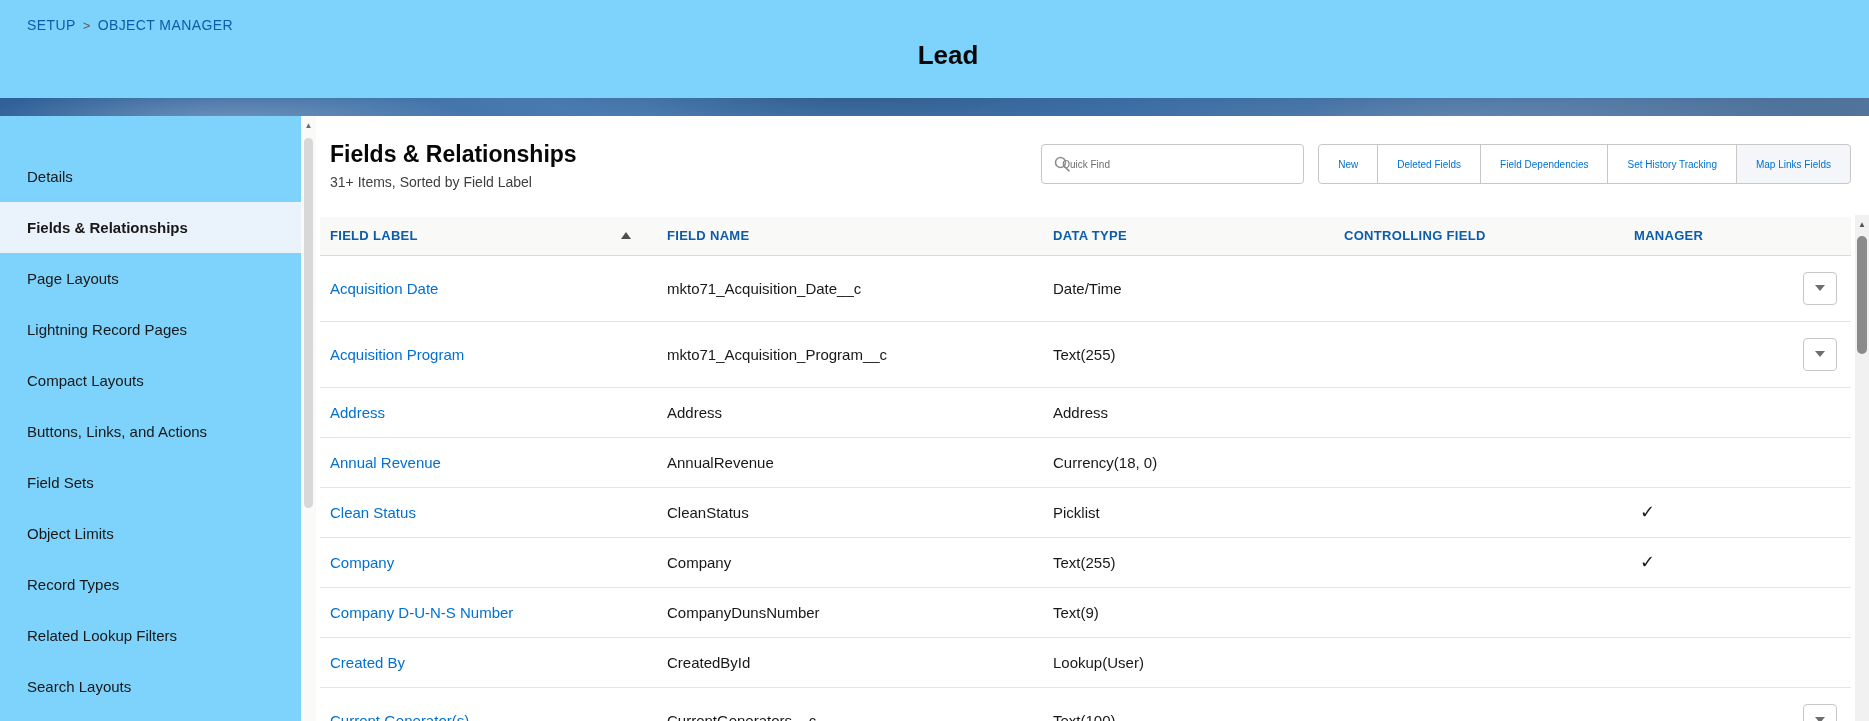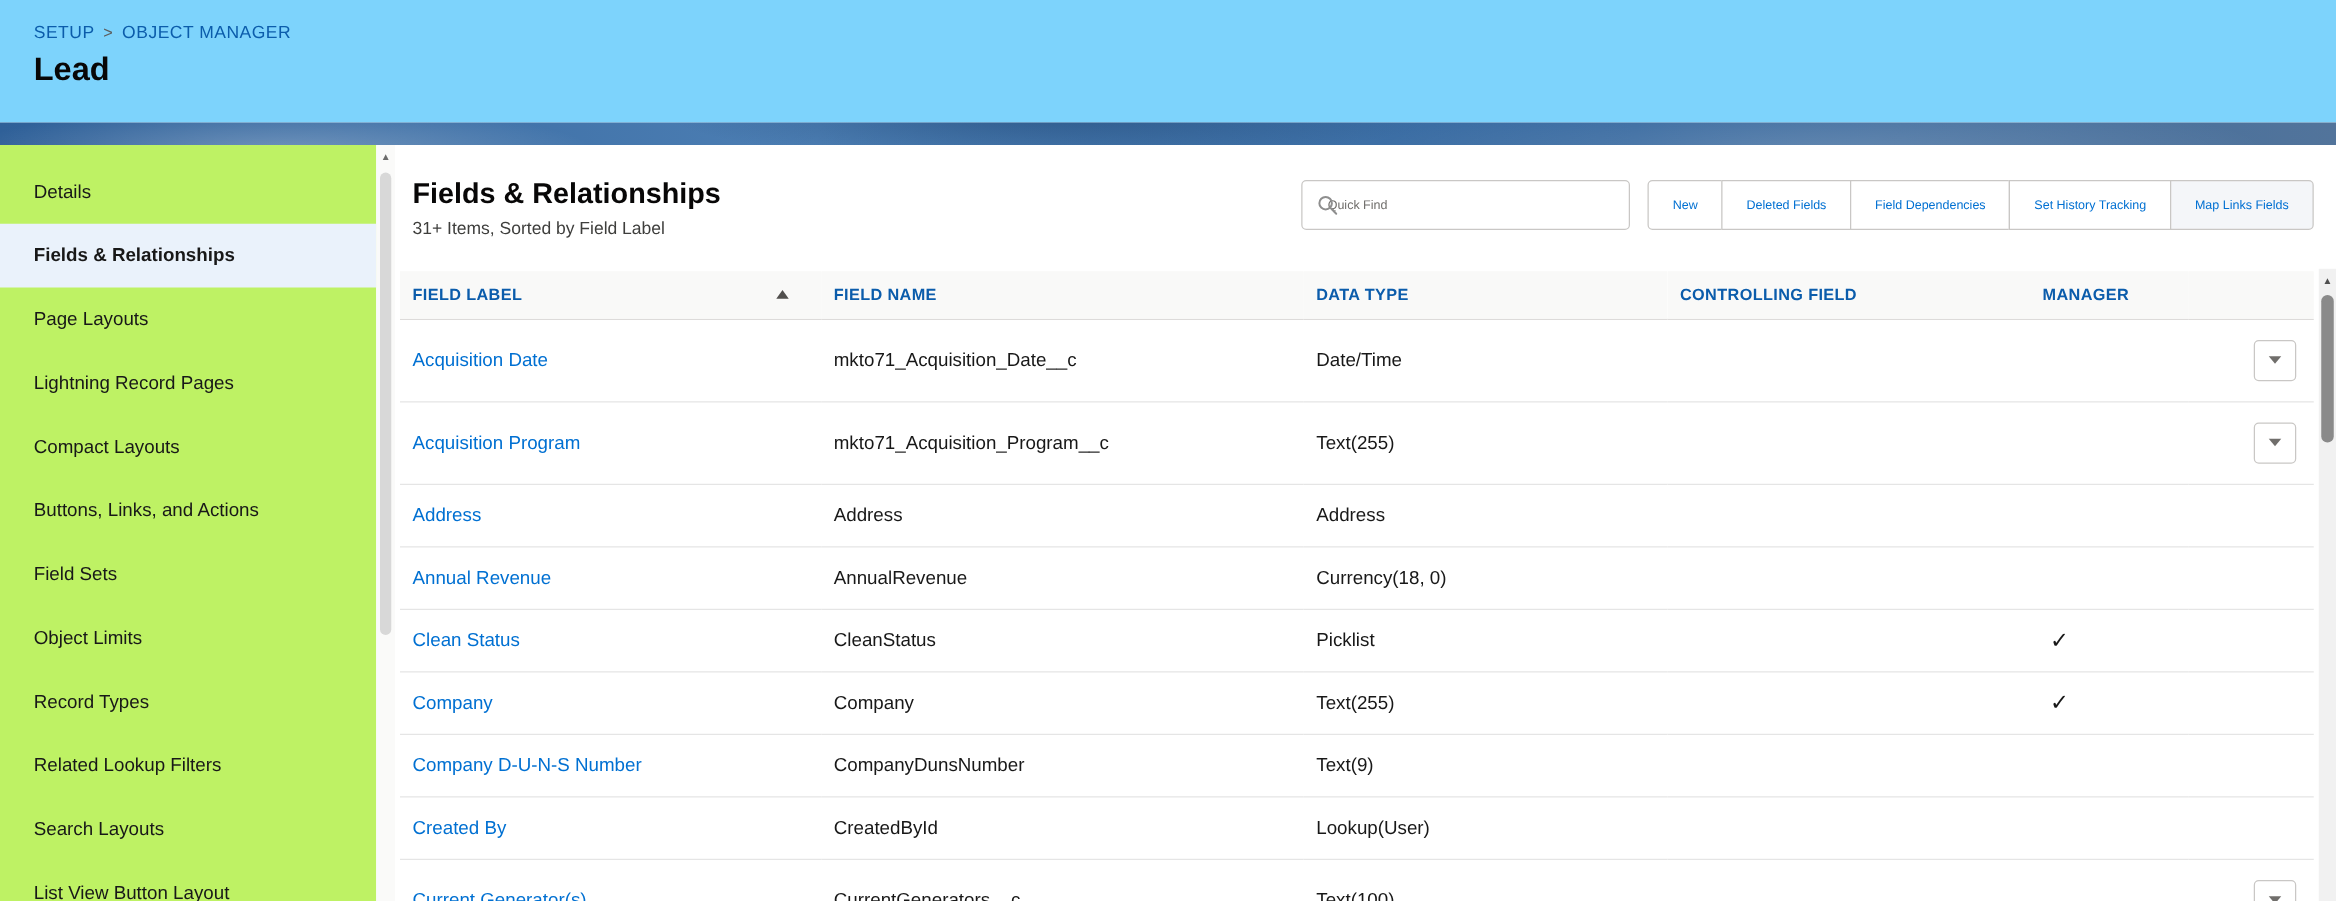--- a/index.html
+++ b/index.html
@@ -7,36 +7,36 @@
   html, body { width:1869px; height:721px; overflow:hidden; }
   body { font-family:"Liberation Sans","DejaVu Sans",sans-serif; background:#ffffff; color:#181818; }
 
   .screen { position:relative; width:1869px; height:721px; background:#fff; }
 
   
   .setup-header { height:98px; background:#7dd3fc; padding:17px 0 0 27px; }
   .breadcrumb { font-size:14px; letter-spacing:0.4px; }
   .breadcrumb a { color:#0b5cab; text-decoration:none; cursor:pointer; }
   .breadcrumb .sep { color:#5c5c5c; margin:0 7px; font-size:13px; }
-  .page-title { margin-top:7px; font-size:26px; font-weight:700; color:#080707; }
+  .page-title { margin-top:7px; font-size:26px; font-weight:700; color:#080707;text-align:center; }
 
   
   .brand-band { height:18px;
     background:
       radial-gradient(ellipse 420px 60px at 12% 130%, rgba(255,255,255,0.28), rgba(255,255,255,0) 60%),
       radial-gradient(ellipse 520px 70px at 45% -50%, rgba(16,52,96,0.45), rgba(16,52,96,0) 60%),
       radial-gradient(ellipse 600px 80px at 78% 140%, rgba(255,255,255,0.20), rgba(255,255,255,0) 60%),
       linear-gradient(90deg,#2f6098,#4d7fb4 35%,#35679e 70%,#52749b);
   }
 
   
   .content { position:relative; display:flex; height:605px; background:#fff; }
 
   
-  .sidebar { flex:0 0 301px; width:301px; padding-top:12px; background:#bef264; }
+  .sidebar { flex:0 0 301px; width:301px; padding-top:35px; background:#7dd3fc; }
   .nav-list { list-style:none; }
   .nav-item { height:51px; line-height:51px; padding-left:27px; font-size:15px; color:#181818;
               cursor:pointer; white-space:nowrap; overflow:hidden; }
   .nav-item.selected { background:#eaf2fb; font-weight:700; }
 
   
   .side-scroll { position:relative; flex:0 0 15px; width:15px; background:#fafaf9; }
   .scroll-arrow { display:block; width:100%; text-align:center; font-size:8px; color:#6b6b6b;
                   padding-top:5px; height:18px; cursor:pointer; }
   .side-scroll .scroll-thumb { position:absolute; top:22px; left:3px; width:9px; height:370px;

